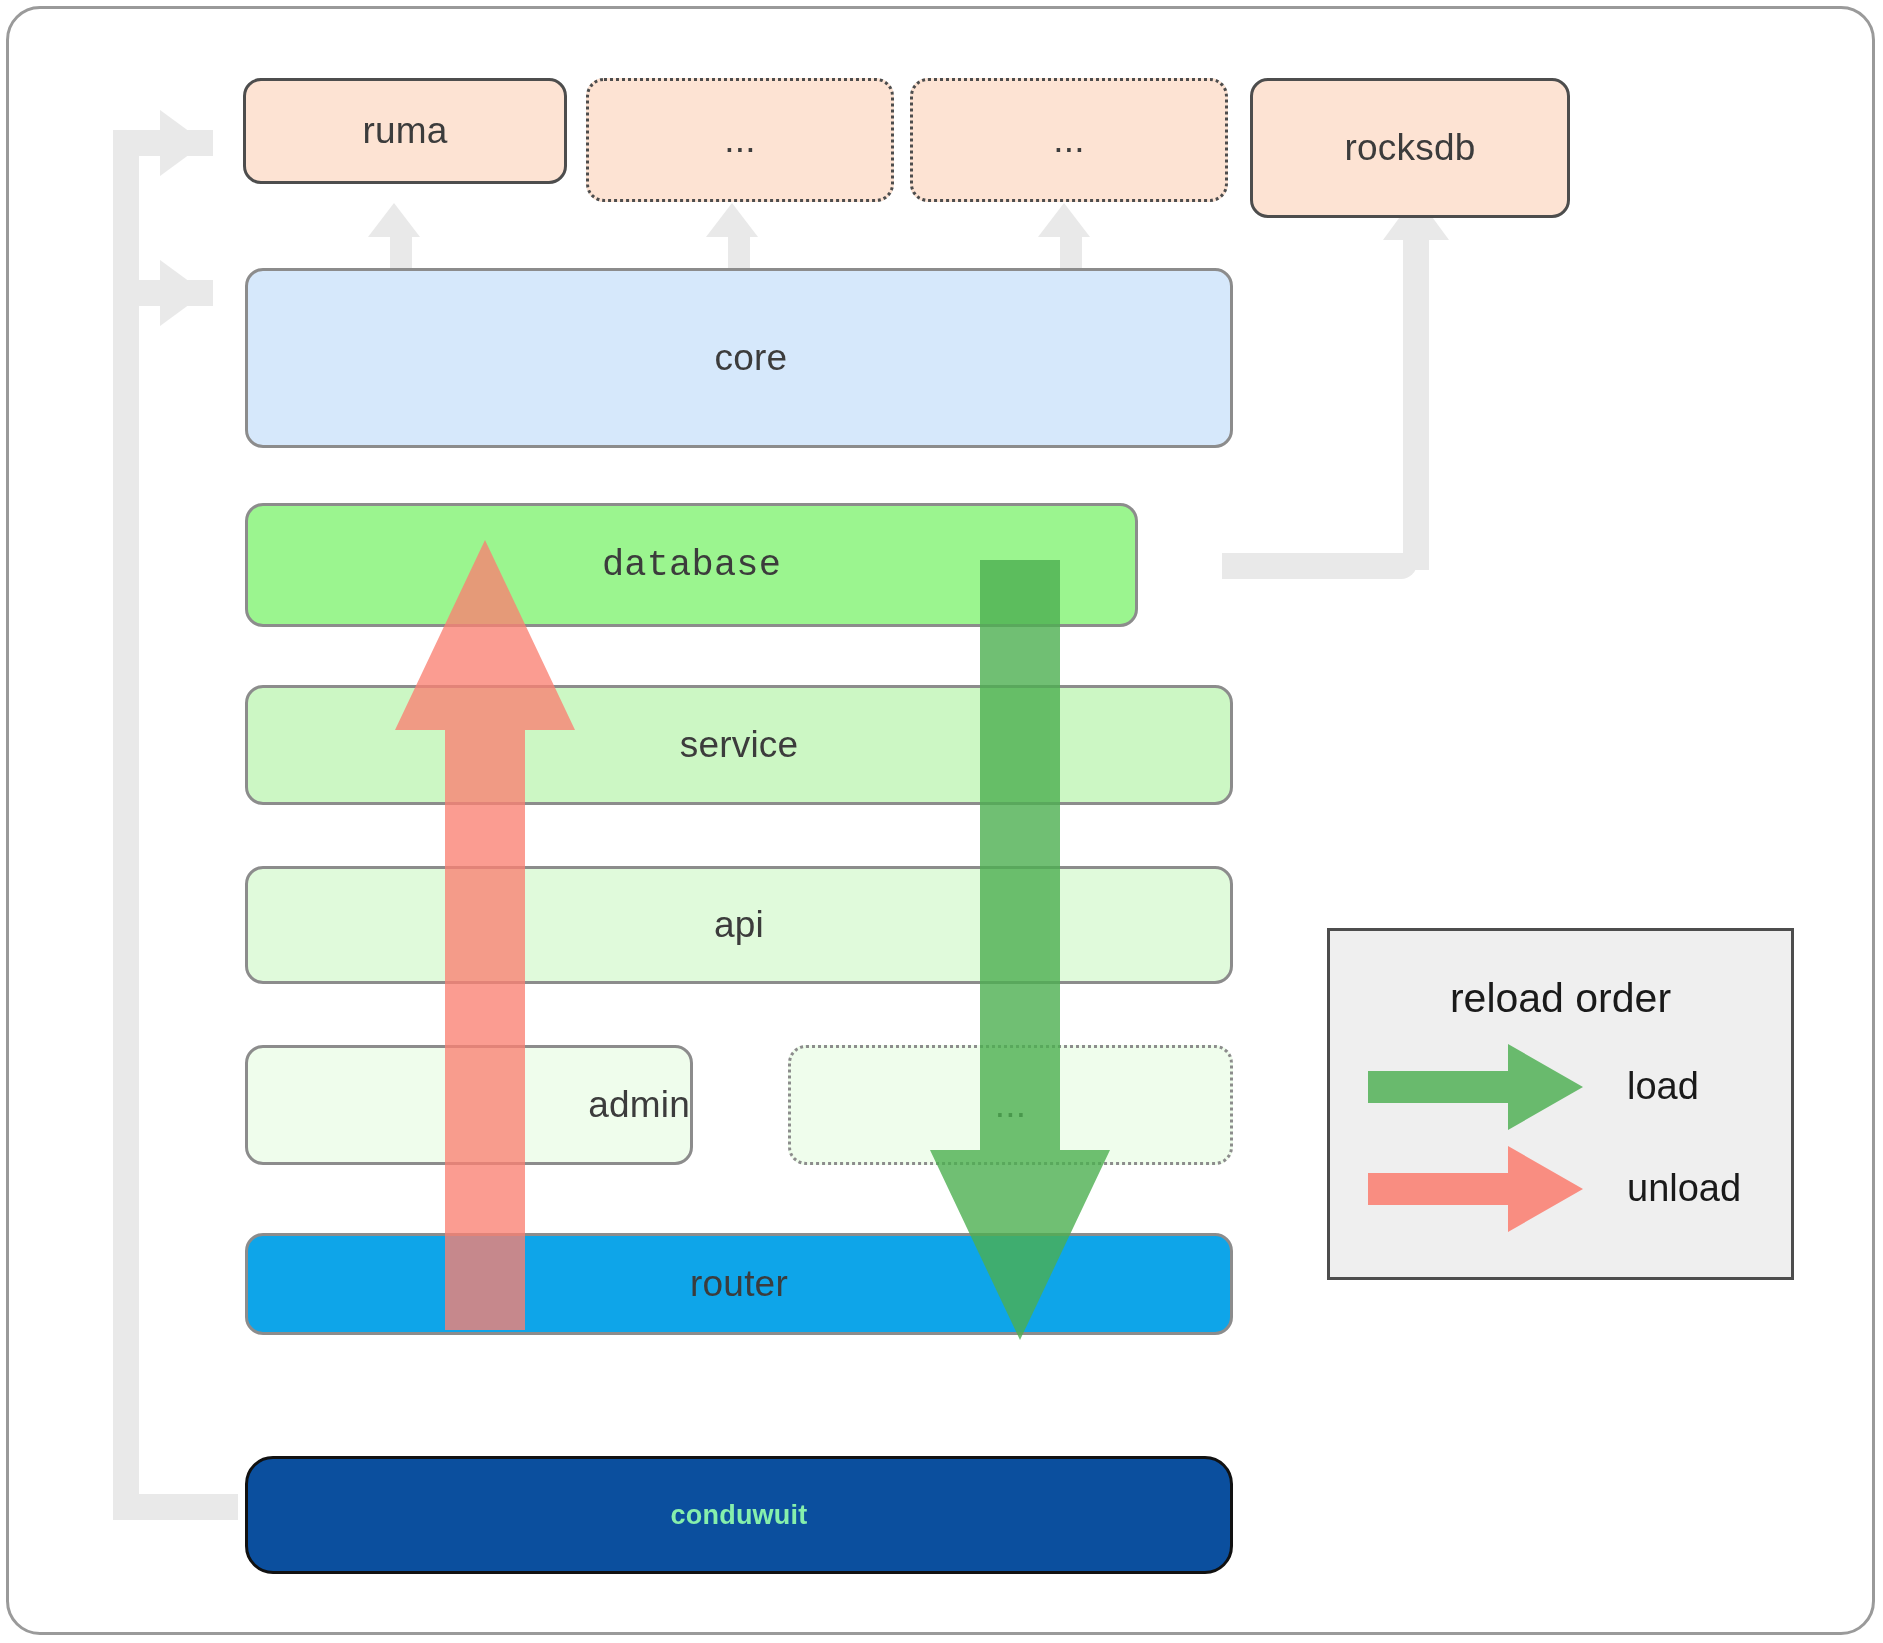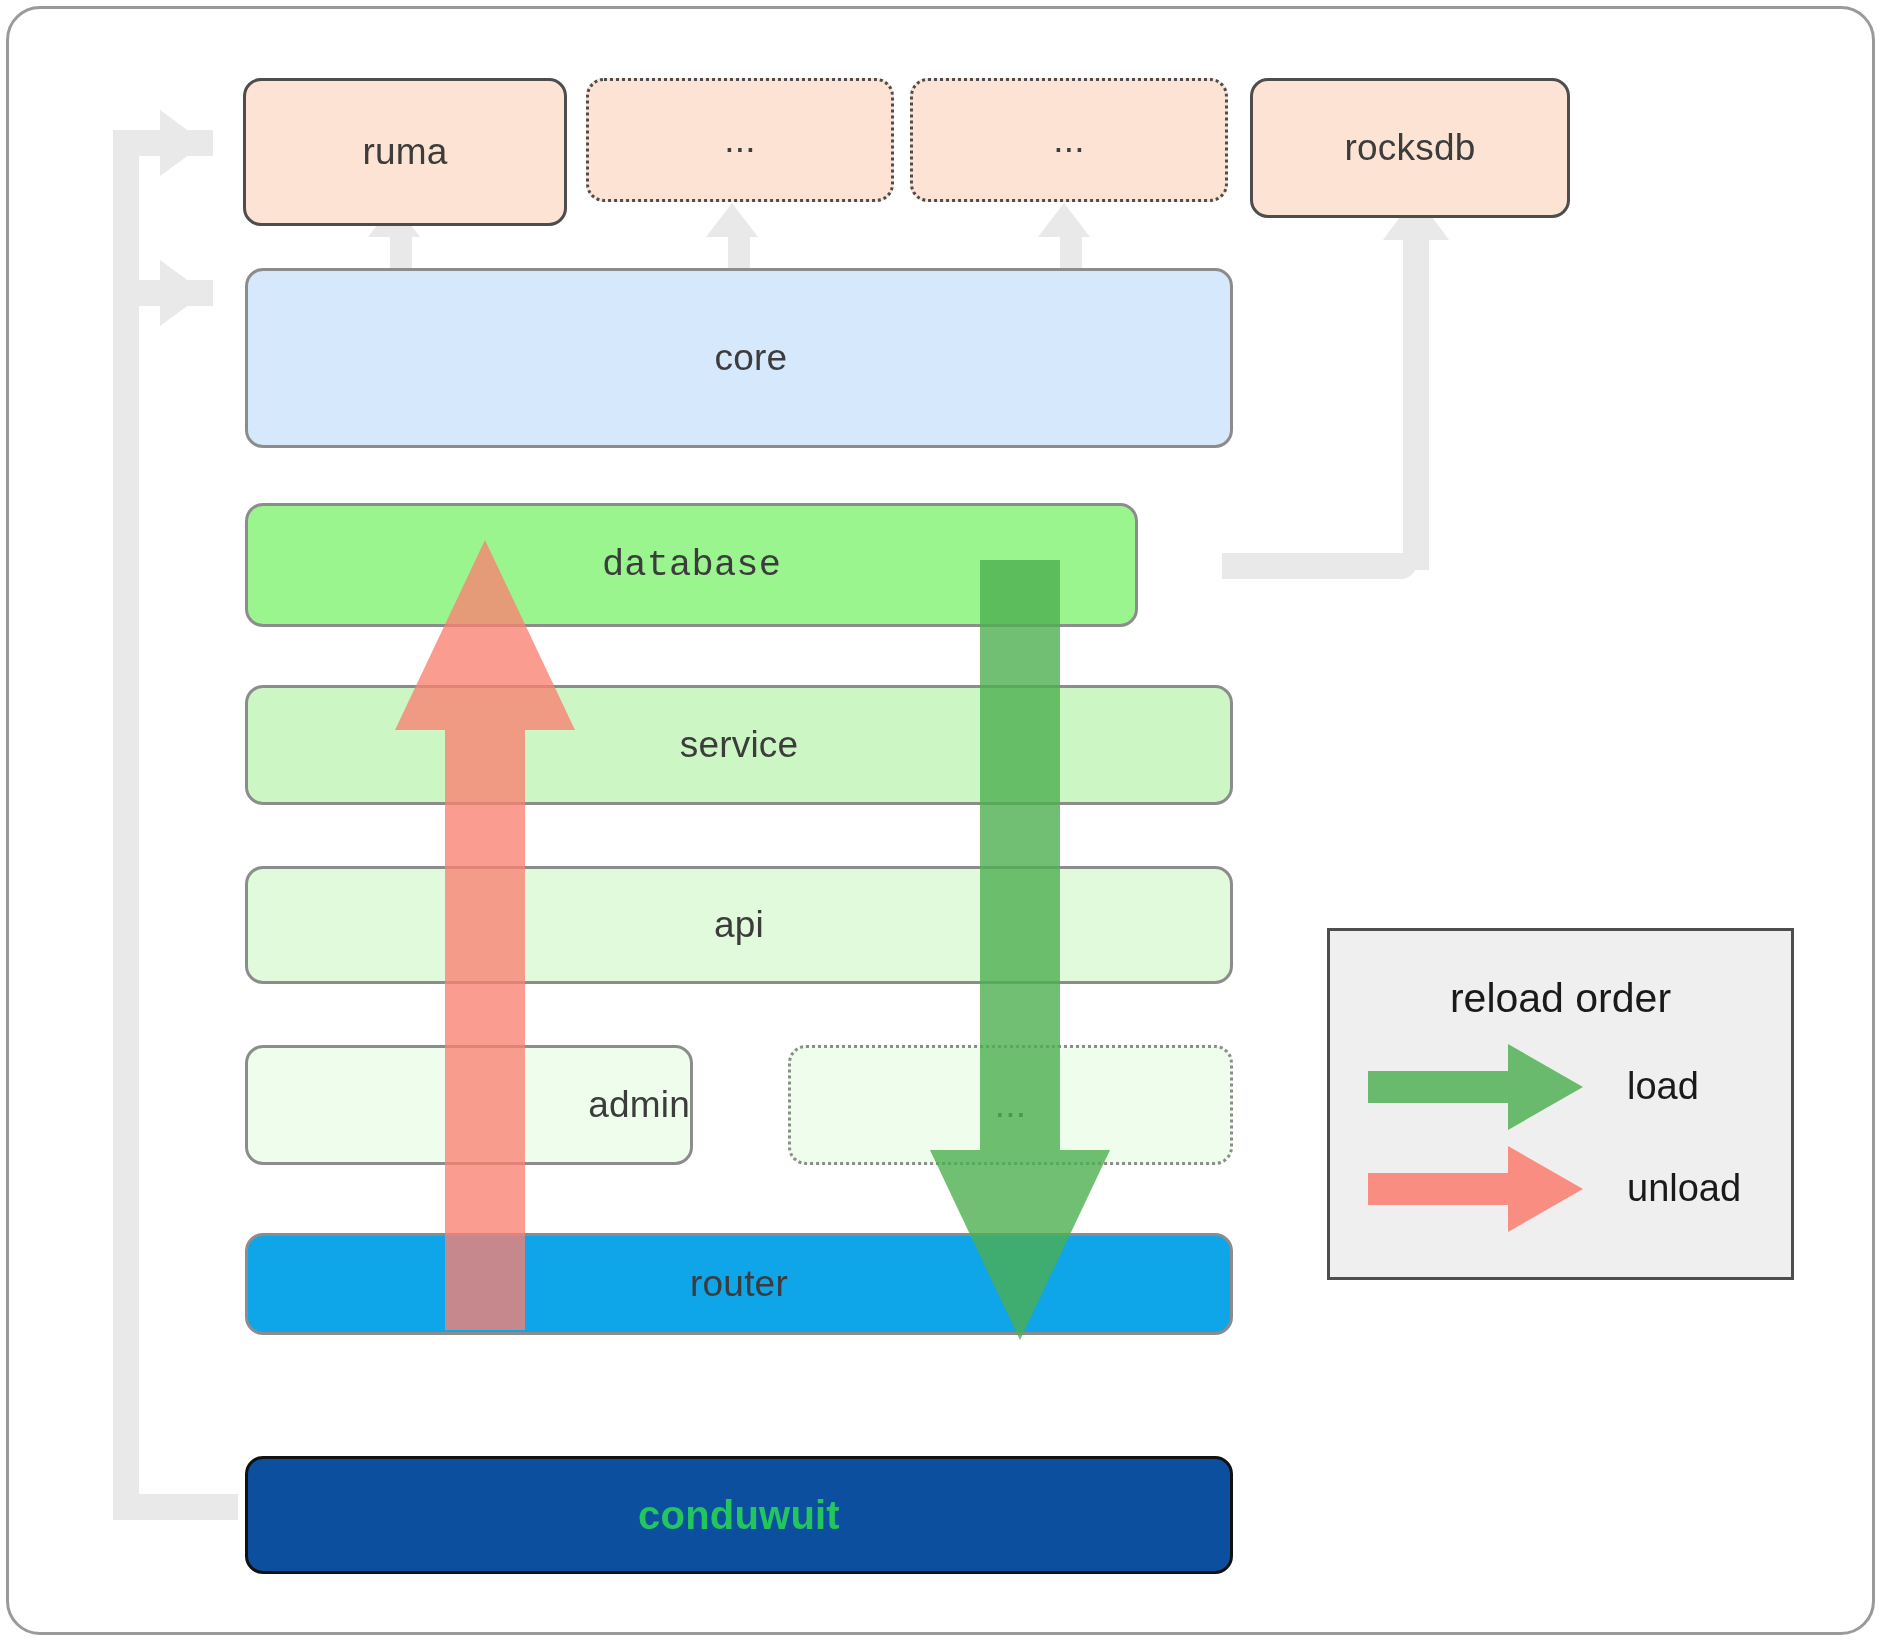--- a/index.html
+++ b/index.html
@@ -54,24 +54,24 @@
   .node.layer {
     border: 3px solid #8c8c8c;
     border-radius: 18px;
   }
   .node.layer.dotted {
     border: 3px dotted #8c8c8c;
   }
   .node.bin {
     background: #0b4f9e;
     border: 3px solid #111111;
-    border-radius: 18px;
-    color: #22c55e;
+    border-radius: 28px;
+    color: #86efac;
     font-weight: bold;
-    font-size: 40px;
+    font-size: 27px;
   }
   .node .lbl { pointer-events: none; }
 
   
   .grey { position: absolute; background: #e9e9e9; }
   .grey-rounded-tl { border-top-left-radius: 16px; }
   .grey-rounded-br { border-bottom-right-radius: 16px; }
 
   .grey-arrow-right, .grey-arrow-up {
     position: absolute;
@@ -136,21 +136,21 @@
 
   <div class="grey" style="left:390px; top:228px; width:22px; height:45px;"></div>
   <div class="grey-arrow-up" style="left:368px; top:203px; border-left-width:26px; border-right-width:26px; border-bottom-width:34px;"></div>
 
   <div class="grey" style="left:728px; top:228px; width:22px; height:45px;"></div>
   <div class="grey-arrow-up" style="left:706px; top:203px; border-left-width:26px; border-right-width:26px; border-bottom-width:34px;"></div>
 
   <div class="grey" style="left:1060px; top:228px; width:22px; height:45px;"></div>
   <div class="grey-arrow-up" style="left:1038px; top:203px; border-left-width:26px; border-right-width:26px; border-bottom-width:34px;"></div>
 
-  <div class="node dep" style="left:243px; top:78px; width:324px; height:148px;">
+  <div class="node dep" style="left:243px; top:78px; width:324px; height:106px;">
     <span class="lbl">ruma</span>
   </div>
   <div class="node dep dotted" style="left:586px; top:78px; width:308px; height:124px;">
     <span class="lbl">...</span>
   </div>
   <div class="node dep dotted" style="left:910px; top:78px; width:318px; height:124px;">
     <span class="lbl">...</span>
   </div>
   <div class="node dep" style="left:1250px; top:78px; width:320px; height:140px;">
     <span class="lbl">rocksdb</span>

